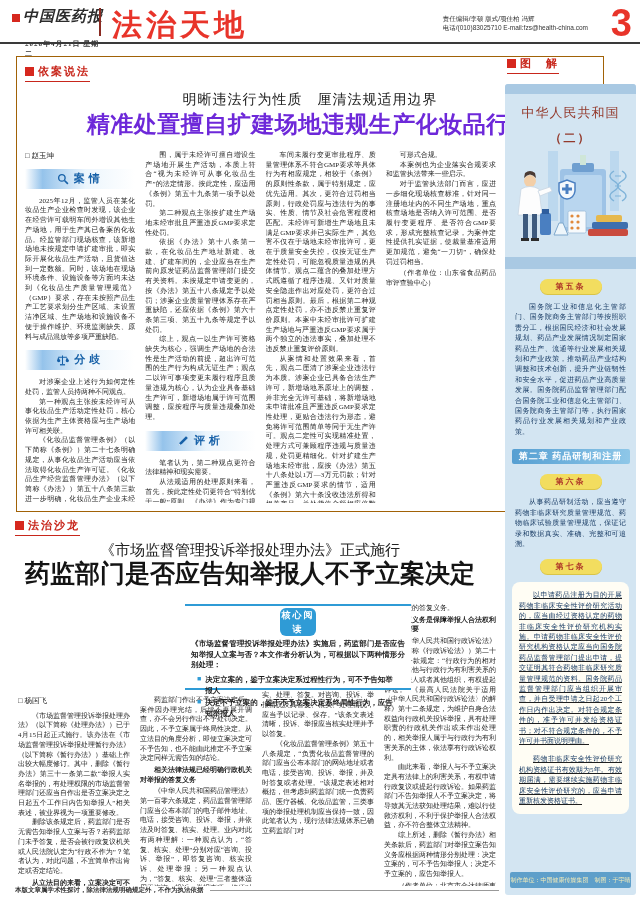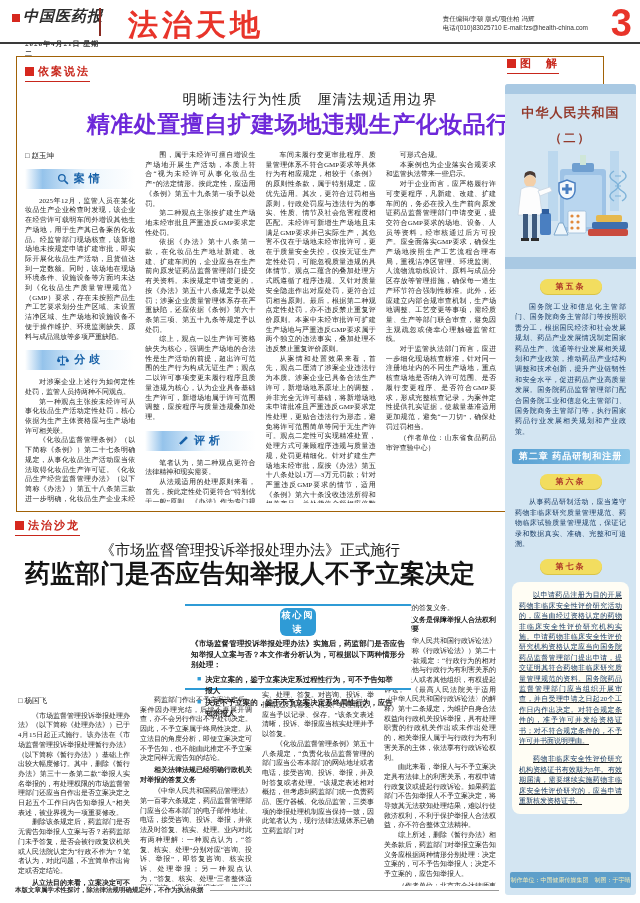--- a/index.html
+++ b/index.html
@@ -5,21 +5,21 @@
   html,body{margin:0;padding:0;background:#e9e9e9;}
   .page{position:relative;width:640px;height:903px;background:#ffffff;margin:0 auto;overflow:hidden;
         font-family:"Liberation Serif","DejaVu Serif",serif;color:#1f1f1f;}
   
   .masthead{position:absolute;left:0;top:0;width:640px;height:44px;}
   .masthead-rule{position:absolute;left:0;top:42px;width:640px;height:2px;background:#3a3a3a;}
   .logo{position:absolute;left:12px;top:7px;font-size:15px;font-weight:700;font-style:italic;color:#2c2c2c;letter-spacing:1px;}
   .logo .seal{display:inline-block;width:8px;height:8px;background:#d6281e;margin-right:3px;vertical-align:middle;font-style:normal;}
   .dateline{position:absolute;left:13px;top:32px;font-size:7px;color:#333;font-style:normal;}
   .mast-divider{position:absolute;left:99px;top:8px;width:2px;height:28px;background:#8a2b22;}
-  .section-title{position:absolute;left:128px;top:5px;font-family:"Liberation Sans","DejaVu Sans",sans-serif;
+  .section-title{position:absolute;left:112px;top:5px;font-family:"Liberation Sans","DejaVu Sans",sans-serif;
         font-size:30px;font-weight:800;color:#e8342a;letter-spacing:4px;}
   .mast-info{position:absolute;right:52px;top:14px;text-align:left;font-size:6.5px;line-height:9px;color:#333;
         font-family:"Liberation Sans",sans-serif;}
   .page-number{position:absolute;right:8px;top:2px;font-family:"Liberation Sans",sans-serif;
         font-size:38px;font-weight:800;color:#e8342a;}
   
   .tag{display:flex;align-items:center;gap:4px;font-size:11px;font-weight:700;color:#c8261b;
        border-bottom:1.5px solid #c8261b;padding-bottom:2px;width:max-content;letter-spacing:2px;}
   .tag .sq{width:9px;height:9px;background:#d6281e;box-shadow:inset -2px 2px 0 #fff0;}
   
@@ -52,21 +52,21 @@
   .core-bullet .bsq{color:#2f9bd6;font-size:7px;line-height:11px;}
   .page-footnote{position:absolute;left:15px;top:886px;width:484px;display:flex;align-items:center;gap:6px;}
   .page-footnote .txt{font-size:6.5px;font-weight:700;color:#333;white-space:nowrap;}
   .page-footnote .rule{flex:1;border-top:1px solid #999;}
   
   .sidebar{position:absolute;left:505px;top:56px;width:131px;height:840px;}
   .sb-tag{margin-left:2px;}
   .info-card{position:absolute;left:0;top:28px;width:131px;height:811px;background:#d3e5f2;border-radius:3px;overflow:hidden;}
   .band{width:100%;height:10px;background:#a9c9e3;}
   .band.mid{height:12px;margin-top:6px;}
-  .info-title{margin-top:10px;font-weight:700;color:#93392b;font-size:13px;text-align:center;line-height:18px;letter-spacing:1px;}
+  .info-title{margin-top:10px;font-weight:400;color:#93392b;font-size:13px;text-align:center;line-height:18px;letter-spacing:1px;}
   .info-title-sub{font-weight:700;color:#93392b;font-size:12px;text-align:center;margin-top:8px;letter-spacing:2px;}
   .illus{display:block;margin:4px auto 0;}
   .law-badge{width:62px;height:15px;background:#f2dd5f;border-radius:8px;color:#b03a2a;font-size:8px;font-weight:700;
       display:flex;align-items:center;justify-content:center;margin:10px auto 8px;letter-spacing:2px;
       font-family:"Liberation Sans",sans-serif;box-shadow:0 1px 0 #d9c448;}
   .law-text{font-size:7px;line-height:10.4px;color:#173a63;text-align:justify;margin:0 10px;text-indent:2em;}
   .chapter-banner{margin:12px auto 2px;width:118px;height:15px;background:linear-gradient(90deg,#569fd2,#8ec7e8);
       color:#fff;font:700 9px/15px "Liberation Sans",sans-serif;text-align:center;letter-spacing:1px;border-radius:2px;}
   .law-whitebox{background:#fffdf4;border-radius:8px;margin:4px 7px 0;padding:8px 7px;text-decoration:underline;}
   .law-whitebox .law-text{margin:0;}
@@ -140,21 +140,20 @@
           <p class="body-para">笔者认为，第二种观点更符合法律精神和现实需要。</p>
           <p class="body-para">从法规适用的处理原则来看，首先，按此定性处罚更符合“特别优于一般”原则。《办法》作为专门规范化妆品生产经营活动的部门规章，针对扩建生产</p>
         </div>
         <div class="col">
           <p class="body-para">车间未履行变更审批程序、质量管理体系不符合GMP要求等具体行为有相应规定，相较于《条例》的原则性条款，属于特别规定，应优先适用。其次，更符合过罚相当原则，行政处罚应与违法行为的事实、性质、情节及社会危害程度相匹配。未经许可新增生产场地且未满足GMP要求并已实际生产，其危害不仅在于场地未经审批许可，更在于质量安全失控，仅按无证生产定性处罚，可能忽视质量违规的具体情节。观点二蕴含的叠加处理方式既遵循了程序违规、又针对质量安全隐患作出对应处罚，更符合过罚相当原则。最后，根据第二种观点定性处罚，亦不违反禁止重复评价原则。本案中未经审批许可扩建生产场地与严重违反GMP要求属于两个独立的违法事实，叠加处理不违反禁止重复评价原则。</p>
           <p class="body-para">从案情和处置效果来看，首先，观点二厘清了涉案企业违法行为本质。涉案企业已具备合法生产许可，新增场地系原址上的调整，并非完全无许可基础，将新增场地未申请批准且严重违反GMP要求定性处理，更贴合违法行为形态，避免将许可范围简单等同于无生产许可。观点二定性可实现精准处置，处理方式可兼顾程序违规与质量违规，处罚更精细化。针对扩建生产场地未经审批，应按《办法》第五十八条处以1万—3万元罚款；针对严重违反GMP要求的情节，适用《条例》第六十条没收违法所得和相关产品，并处货值金额相应倍数罚款。</p>
         </div>
         <div class="col">
           <p class="body-para">可形式合规。</p>
           <p class="body-para">本案例也为企业落实合规要求和监管执法带来一些启示。</p>
-          <p class="body-para">对于企业而言，应严格履行许可变更程序，凡新建、改建、扩建车间的，务必在投入生产前向原发证药品监督管理部门申请变更，提交符合GMP要求的场地、设备、人员等资料，经审核通过后方可投产。应全面落实GMP要求，确保生产场地按照生产工艺流程合理布局，重视洁净区管理、环境监测、人流物流动线设计、原料与成品分区存放等管理措施，确保每一道生产环节符合强制性标准。此外，还应建立内部合规审查机制，生产场地调整、工艺变更等事项，需经质量、生产等部门联合审查，避免因主观疏忽或侥幸心理触碰监管红线。</p>
           <p class="body-para">对于监管执法部门而言，应进一步细化现场核查标准，针对同一注册地址内的不同生产场地，重点核查场地是否纳入许可范围、是否履行变更程序、是否符合GMP要求，形成完整核查记录，为案件定性提供扎实证据，使裁量基准适用更加规范，避免“一刀切”，确保处罚过罚相当。</p>
           <p class="author-note">（作者单位：山东省食品药品审评查验中心）</p>
         </div>
       </div>
   </div>
 
   <div class="tag a2-tag">
       <span class="sq"></span>
       <span>法治沙龙</span>
     </div>

